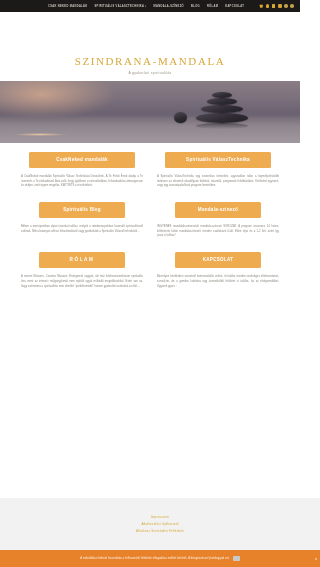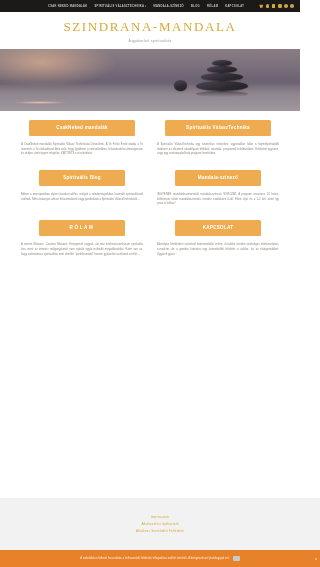--- a/index.html
+++ b/index.html
@@ -43,24 +43,25 @@
   .sicon.ig   { background:#d2a53a; border-radius:1.2px; }
 
   
   .titlewrap {
     background:#ffffff;
     text-align:center;
     padding:7px 0 6px;
   }
   .site-title {
     color:#d7a93b;
-    font-size:13px;
+    font-size:11px;
     letter-spacing:1.6px;
     font-weight:400;
     font-family:"Liberation Serif", serif;
+    margin-top:36px;
   }
   .site-tagline {
     margin-top:3.5px;
     color:#9b9488;
     font-size:3.4px;
     letter-spacing:.3px;
   }
 
   
   .hero {

